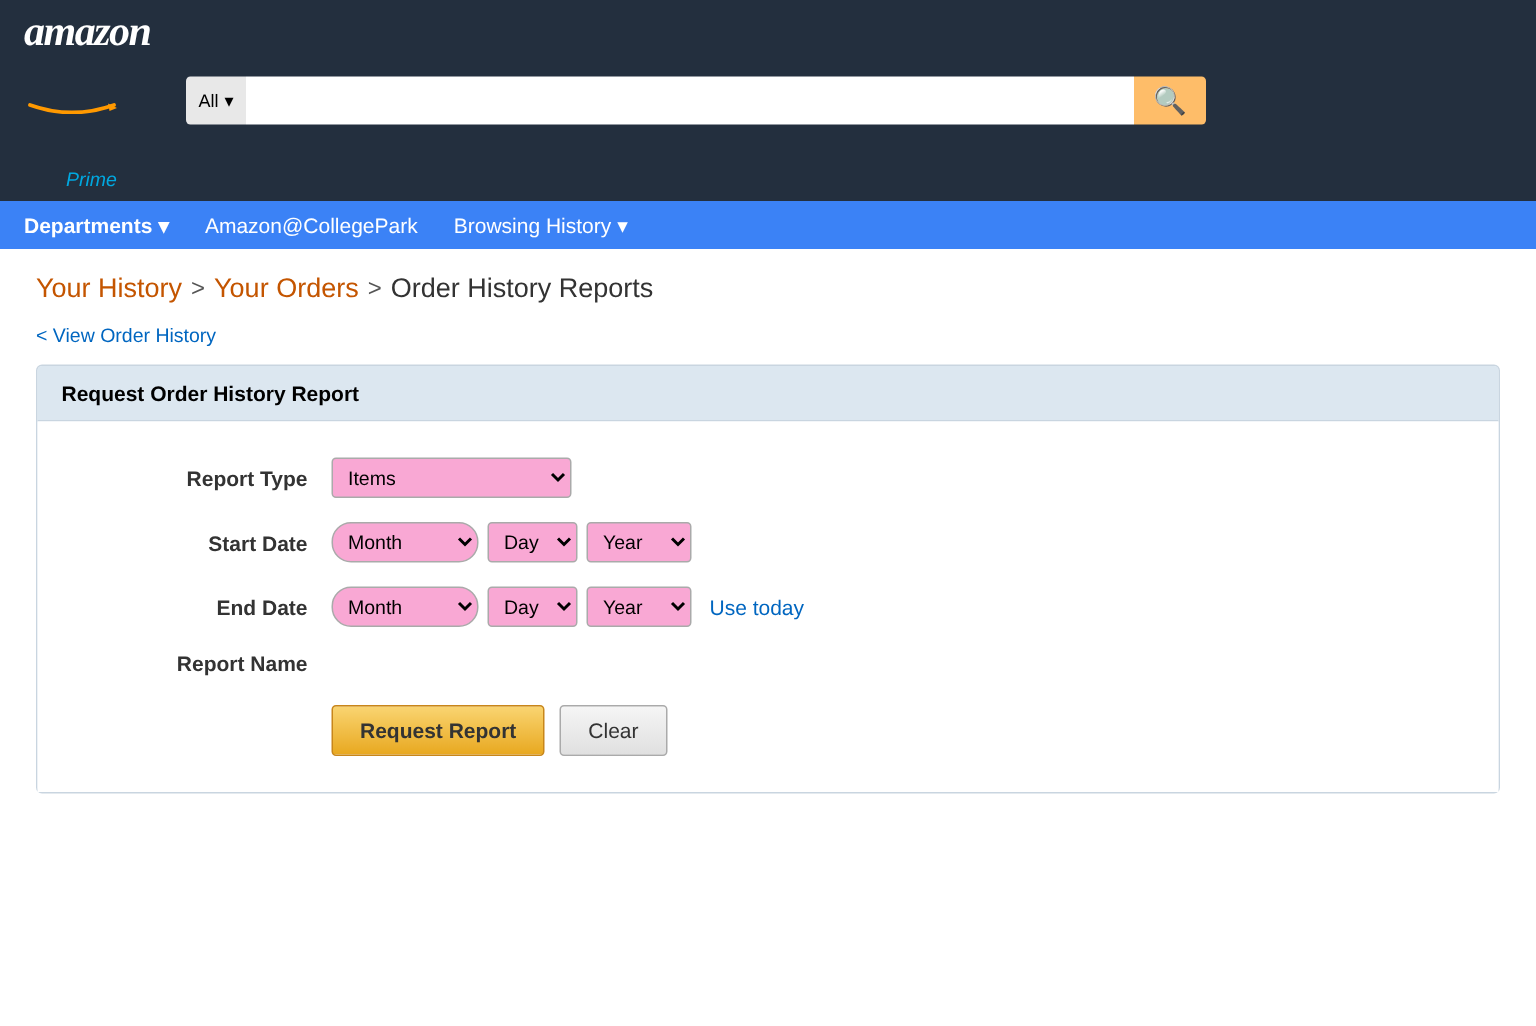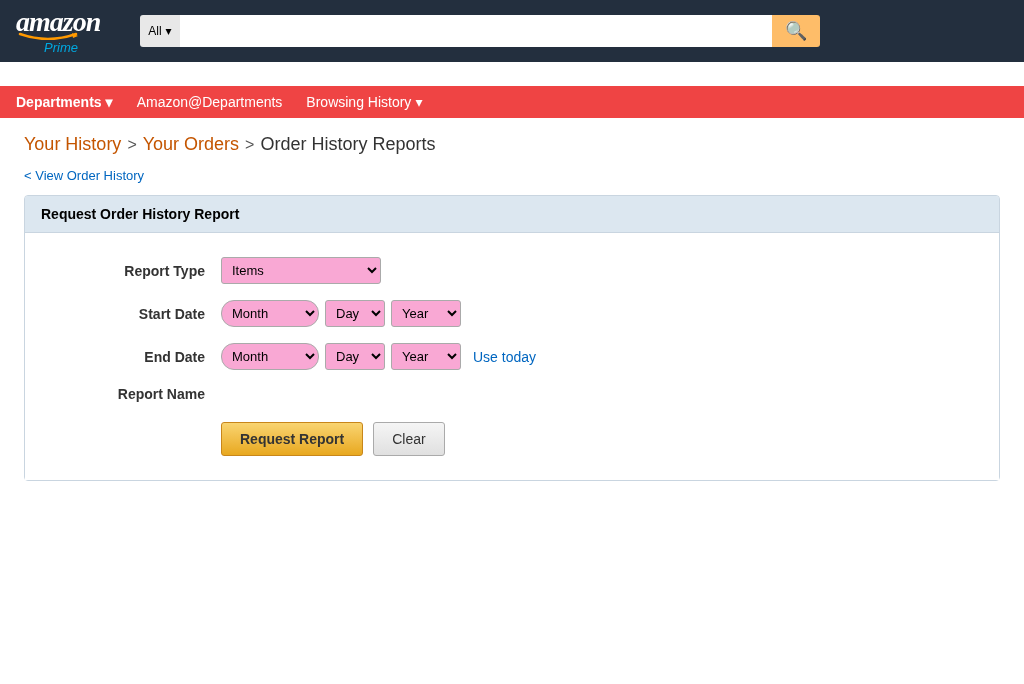--- a/index.html
+++ b/index.html
@@ -10,21 +10,22 @@
       background: #232f3e;
       padding: 8px 16px;
       display: flex;
       align-items: center;
       gap: 12px;
     }
     .logo-area {
       display: flex;
       flex-direction: column;
       line-height: 1;
-      margin-right: 28px;
+      margin-right: 12px;
+      gap: 36px;
     }
     .logo-amazon {
       font-size: 28px;
       font-weight: bold;
       color: #fff;
       font-family: 'Times New Roman', serif;
       font-style: italic;
       letter-spacing: -1px;
     }
     .logo-smile {
@@ -73,26 +74,25 @@
       border-radius: 0 3px 3px 0;
       display: flex;
       align-items: center;
       justify-content: center;
       font-size: 18px;
       color: #333;
     }
 
     
     .nav-bar {
-      background: #ef4444;
+      background: #3b82f6;
       padding: 8px 16px;
       display: flex;
       align-items: flex-end;
       gap: 24px;
-      margin-top: 24px;
     }
     .nav-item {
       color: #fff;
       font-size: 14px;
       font-weight: bold;
       cursor: pointer;
       display: flex;
       align-items: center;
       gap: 4px;
       text-decoration: none;
@@ -265,21 +265,21 @@
       <span>🔍</span>
     </button>
   </div>
 </div>
 
 <div class="nav-bar">
   <div class="nav-item">
     <span>Departments</span>
     <span>▾</span>
   </div>
-  <span class="nav-item-regular">Amazon@Departments</span>
+  <span class="nav-item-regular">Amazon@CollegePark</span>
   <div class="nav-item" style="font-weight:normal;">
     <span>Browsing History</span>
     <span>▾</span>
   </div>
 </div>
 
 <div class="breadcrumb">
   <a class="breadcrumb-link" href="#">Your History</a>
   <span class="breadcrumb-separator">&gt;</span>
   <a class="breadcrumb-link" href="#">Your Orders</a>

